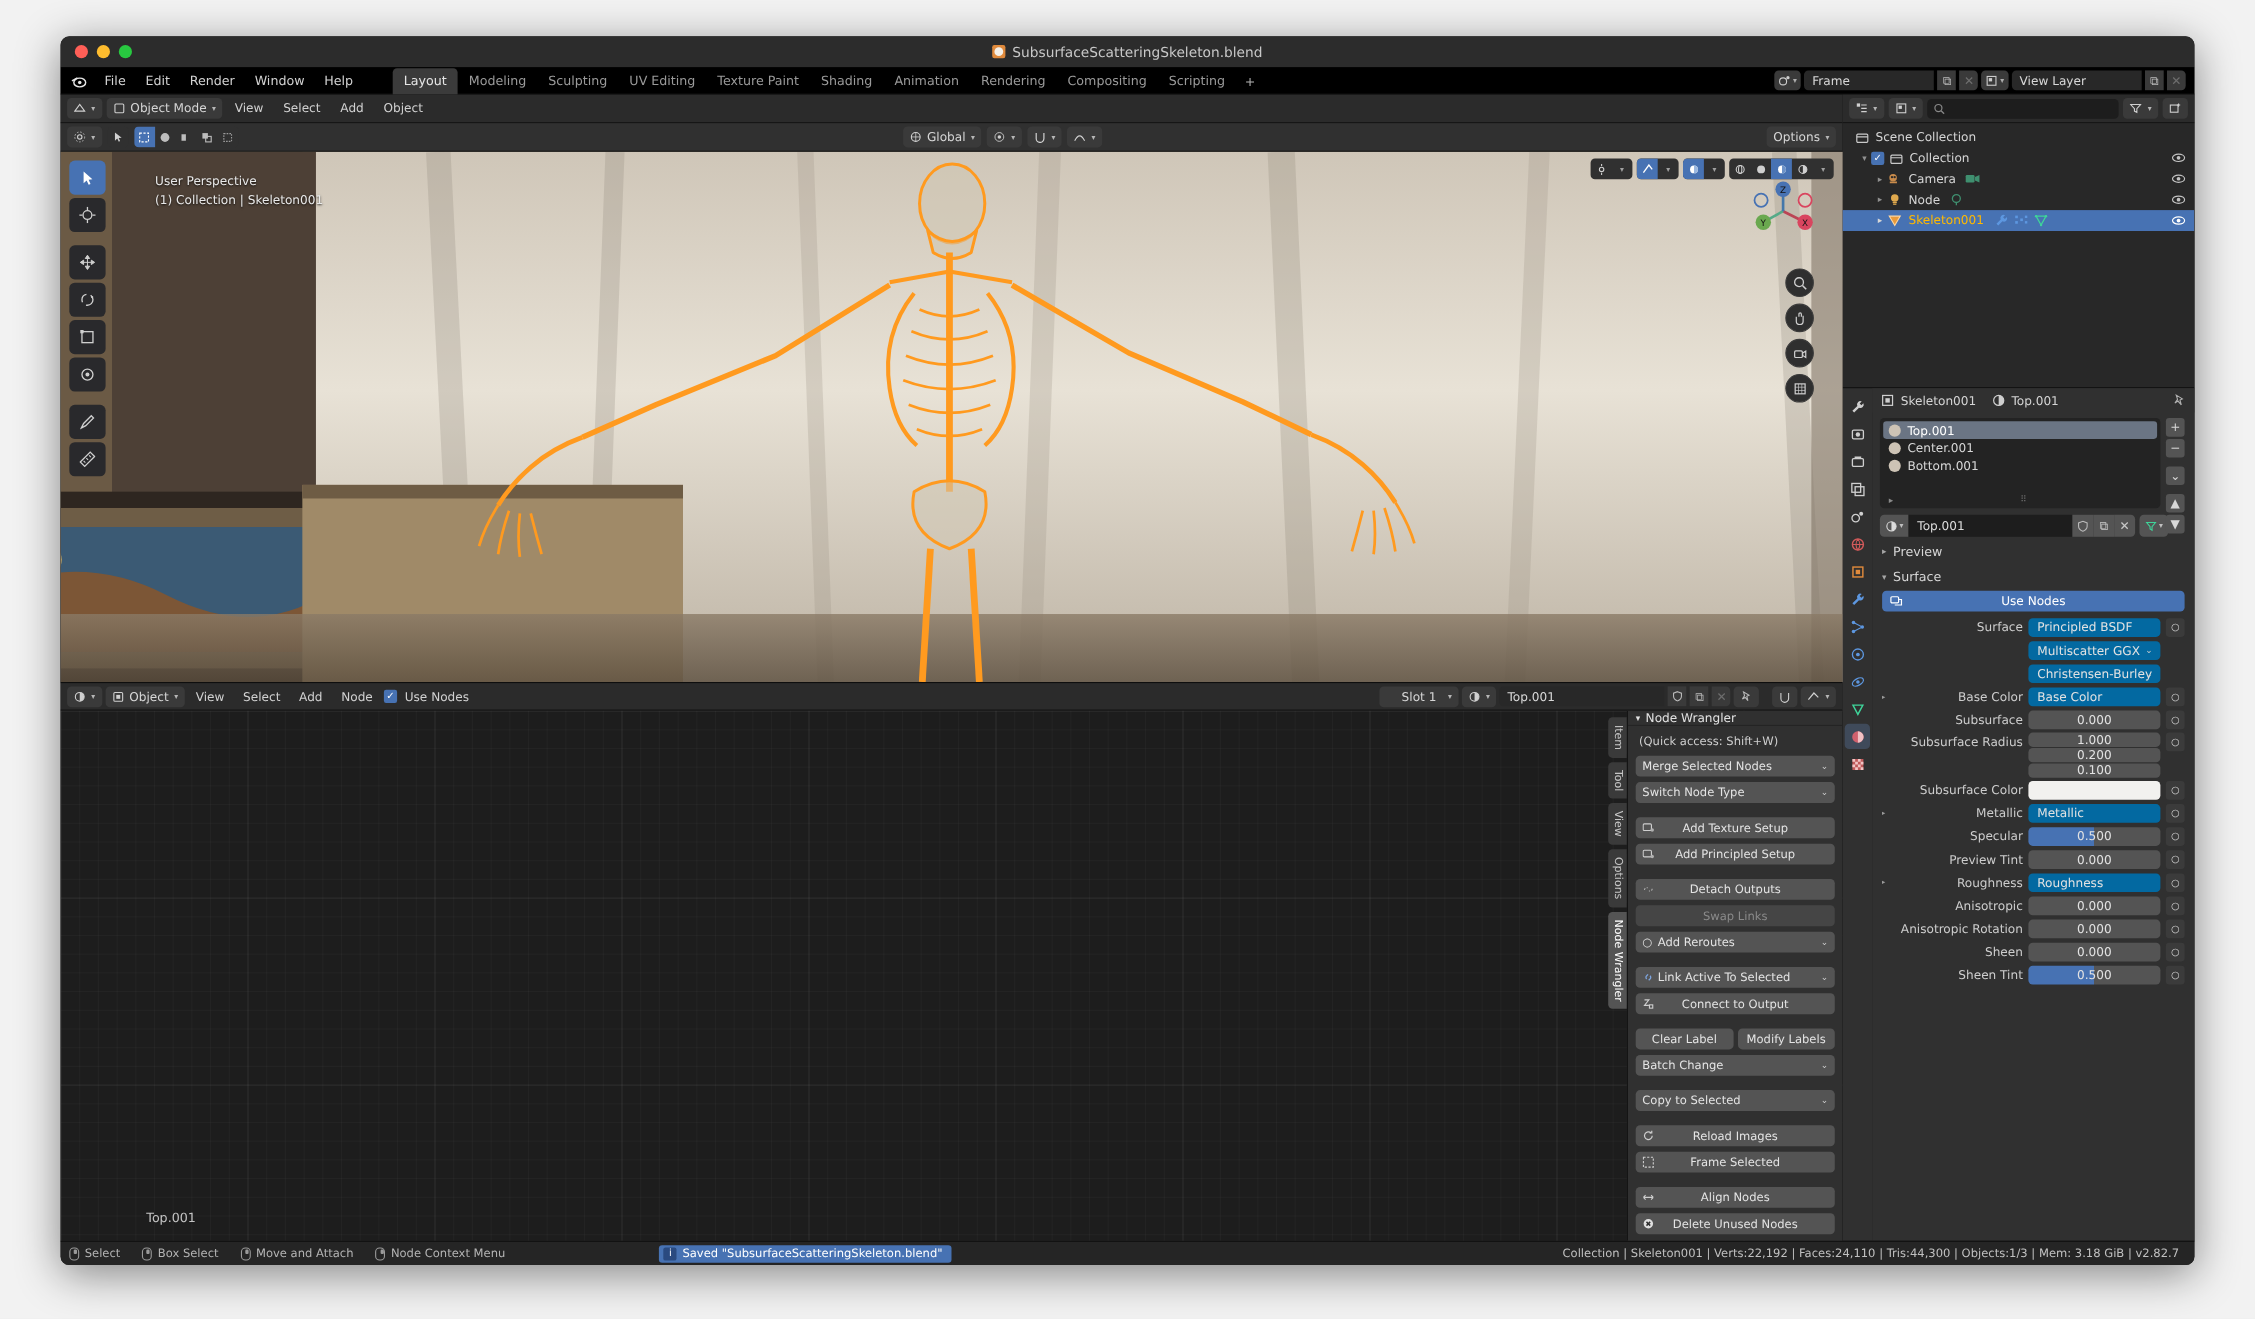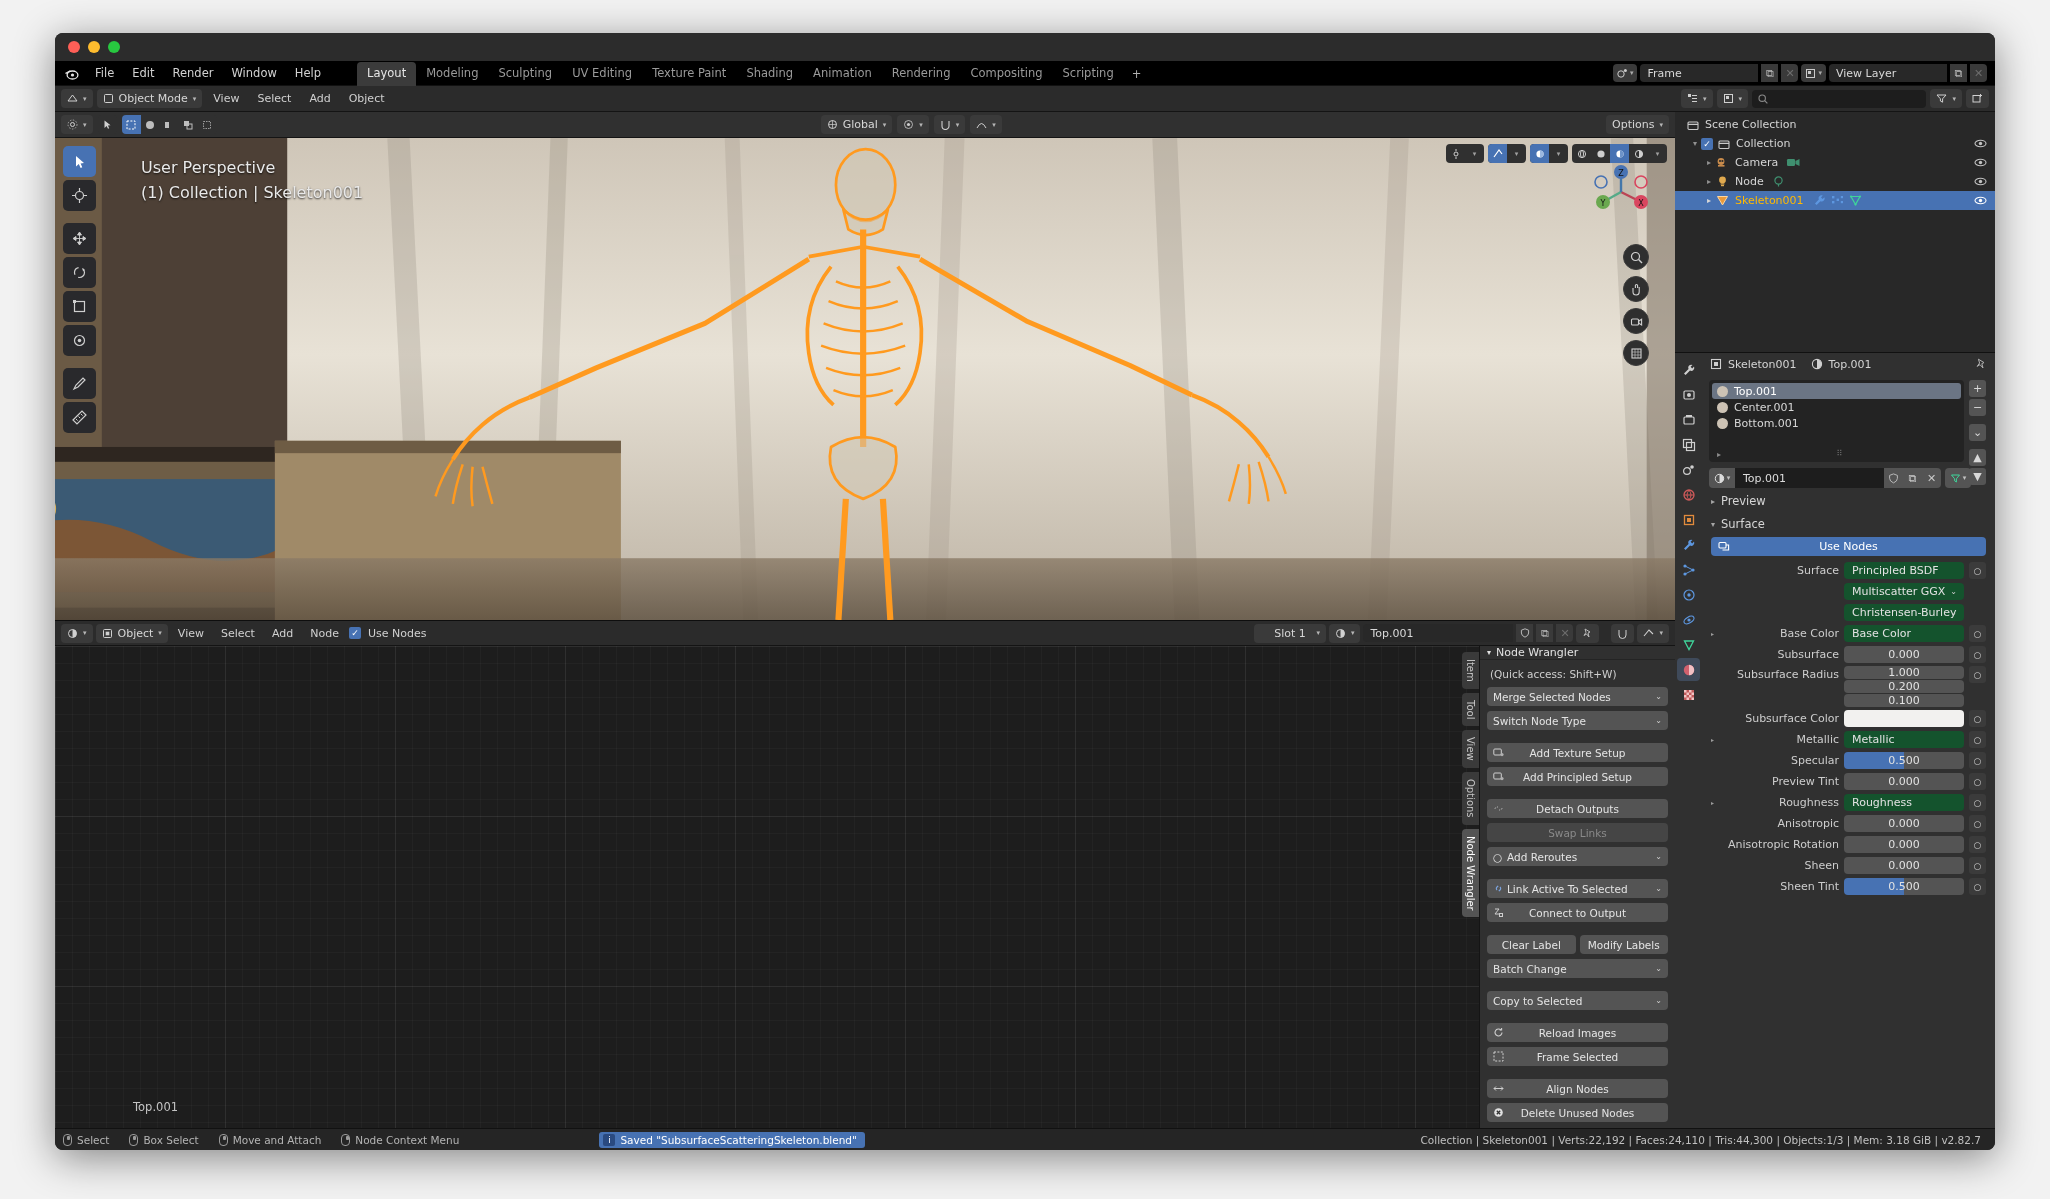--- a/index.html
+++ b/index.html
@@ -80,21 +80,21 @@
   
   .vp-header2{
     height:26px; background:#303030; display:flex; align-items:center; gap:5px;
     padding:0 6px; border-bottom:1px solid #141414;
   }
 
   
   .viewport{ position:relative; flex:1 1 auto; min-height:0; overflow:hidden;
       background:#6e655c; }
   .vp-photo{ position:absolute; inset:0; }
-  .vp-text{ position:absolute; left:86px; top:18px; color:#e9e9e9; font-size:16px;
+  .vp-text{ position:absolute; left:86px; top:18px; color:#e9e9e9; font-size:11px;
      line-height:1.55; text-shadow:0 1px 2px rgba(0,0,0,.8); }
   .vp-tools{
     position:absolute; left:8px; top:8px; width:33px; display:flex; flex-direction:column;
     gap:3px;
   }
   .vtool{ width:33px; height:31px; background:#29292c; border-radius:5px;
     display:flex; align-items:center; justify-content:center; color:#cfcfcf; }
   .vtool.on{ background:#4772b3; color:#fff; }
   .vp-gizmo{ position:absolute; right:18px; top:18px; width:72px; height:72px; }
   .vp-rbtns{ position:absolute; right:26px; top:106px; display:flex; flex-direction:column; gap:6px;}
@@ -187,21 +187,21 @@
   .sect{ height:20px; display:flex; align-items:center; gap:6px; padding:0 9px;
      color:#d6d6d6; font-size:11.5px; margin-top:3px; }
   .usenodes{ margin:3px 9px 5px; height:19px; background:#4772b3; border-radius:4px;
      display:flex; align-items:center; justify-content:center; color:#fff; font-size:11px;
      position:relative; }
   .prow{ display:flex; align-items:center; height:19px; margin:0 9px 2px; gap:5px; }
   .plabel{ width:128px; text-align:right; color:#cdcdcd; font-size:11px; flex:0 0 128px; }
   .pctl{ flex:1; height:17px; border-radius:4px; background:#545454; display:flex;
      align-items:center; justify-content:center; color:#e2e2e2; font-size:11px;
      position:relative; }
-  .pctl.dark{ background:#14532d; justify-content:flex-start; padding-left:8px; }
+  .pctl.dark{ background:#0369a1; justify-content:flex-start; padding-left:8px; }
   .pctl.blue50{ background:linear-gradient(to right,#4772b3 50%,#545454 50%); }
   .pctl.white{ background:#f2f1ef; }
   .pdot{ width:17px;height:17px;flex:0 0 17px;background:#3b3b3b;border-radius:3px;
      display:flex;align-items:center;justify-content:center;color:#cfcfcf;font-size:9px;}
   .pctl .cv{ position:absolute; right:7px; font-size:8px; color:#cfcfcf;}
   .ptri{ position:absolute; left:-8px; color:#9a9a9a; font-size:6px;}
   .radstack{ flex:1; display:flex; flex-direction:column; gap:1px; }
   .radstack .pctl{ height:17px; }
 
   
@@ -224,20 +224,24 @@
 </head>
 <body>
 
 <div class="app">
 
   <div class="titlebar">
     <div class="traffic">
       <div class="dot r"></div>
       <div class="dot y"></div>
       <div class="dot g"></div>
+    </div>
+    <div class="title-center">
+      <span class="blend-ico"></span>
+      <span>SubsurfaceScatteringSkeleton.blend</span>
     </div>
   </div>
 
   <div class="topbar">
     <div class="blogo">
       <svg width="17" height="17" viewBox="0 0 17 17">
           <ellipse cx="9.5" cy="10" rx="5.4" ry="4" fill="none" stroke="#e6e6e6" stroke-width="1.3"></ellipse>
           <circle cx="9.5" cy="10" r="1.6" fill="#e6e6e6"></circle>
           <path d="M2 8 L7 5.2 L7.6 6.4 L3 9 Z" fill="#e6e6e6"></path>
         </svg>

